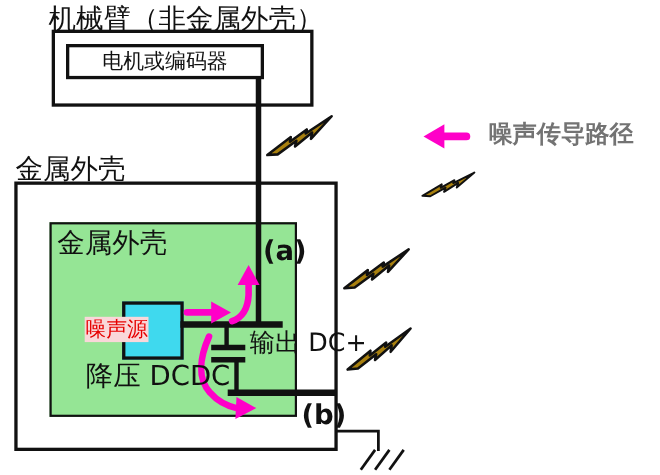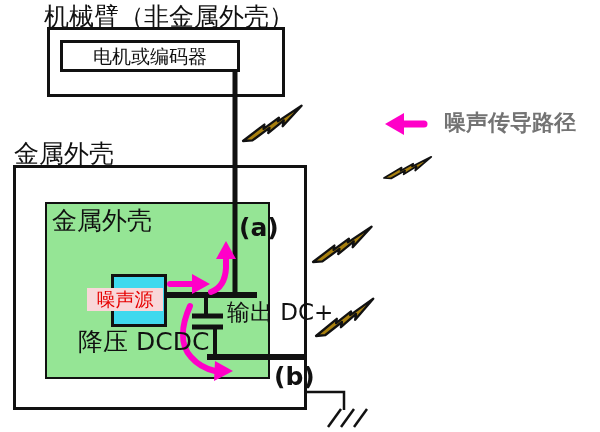--- a/index.html
+++ b/index.html
@@ -15,21 +15,21 @@
   #motor-box .label-inner{display:block;line-height:27px;font-size:19px;}
   #title{left:44px;top:3px;}
   #cable-label{left:172px;top:109px;line-height:27px;}
   #enclosure-label{left:14px;top:140px;}
   #metal-enclosure{left:13px;top:165px;width:294px;height:245px;}
   #control-board{left:45px;top:202px;width:225px;height:177px;border-width:2.5px;background:#95E595;}
   #board-label{left:52px;top:207px;}
   #a-label{left:239px;top:214px;font-weight:bold;}
   #b-label{left:274px;top:363px;font-weight:bold;}
   #cyan-box{left:111px;top:274px;width:56px;height:53px;background:#3FD9EE;}
-  #noise-label{left:87px;top:288px;width:76px;height:23px;background:#F9D7D9;
+  #noise-label{left:77px;top:288px;width:58px;height:23px;background:#F9D7D9;
     color:#E60000;text-align:center;line-height:23px;font-size:19px;}
   #dcdc-label{left:78px;top:332px;line-height:20px;}
   #output-label{left:227px;top:299px;font-size:23px;}
   #legend-conduction-label{left:444px;top:110px;font-size:22px;font-weight:bold;color:#737373;}
   #legend-radiated-label{left:444px;top:153px;font-size:22px;font-weight:bold;color:#9C7A00;}
   #overlay{position:absolute;left:0;top:0;width:600px;height:432px;pointer-events:none;}
   .wire{stroke:#111;fill:none;}
   .noise{stroke:#FF00C8;fill:none;stroke-linecap:round;}
   .noise-head{fill:#FF00C8;stroke:none;}
   .bolt{fill:#A8800F;stroke:#111;stroke-width:3.5;stroke-linejoin:round;}

